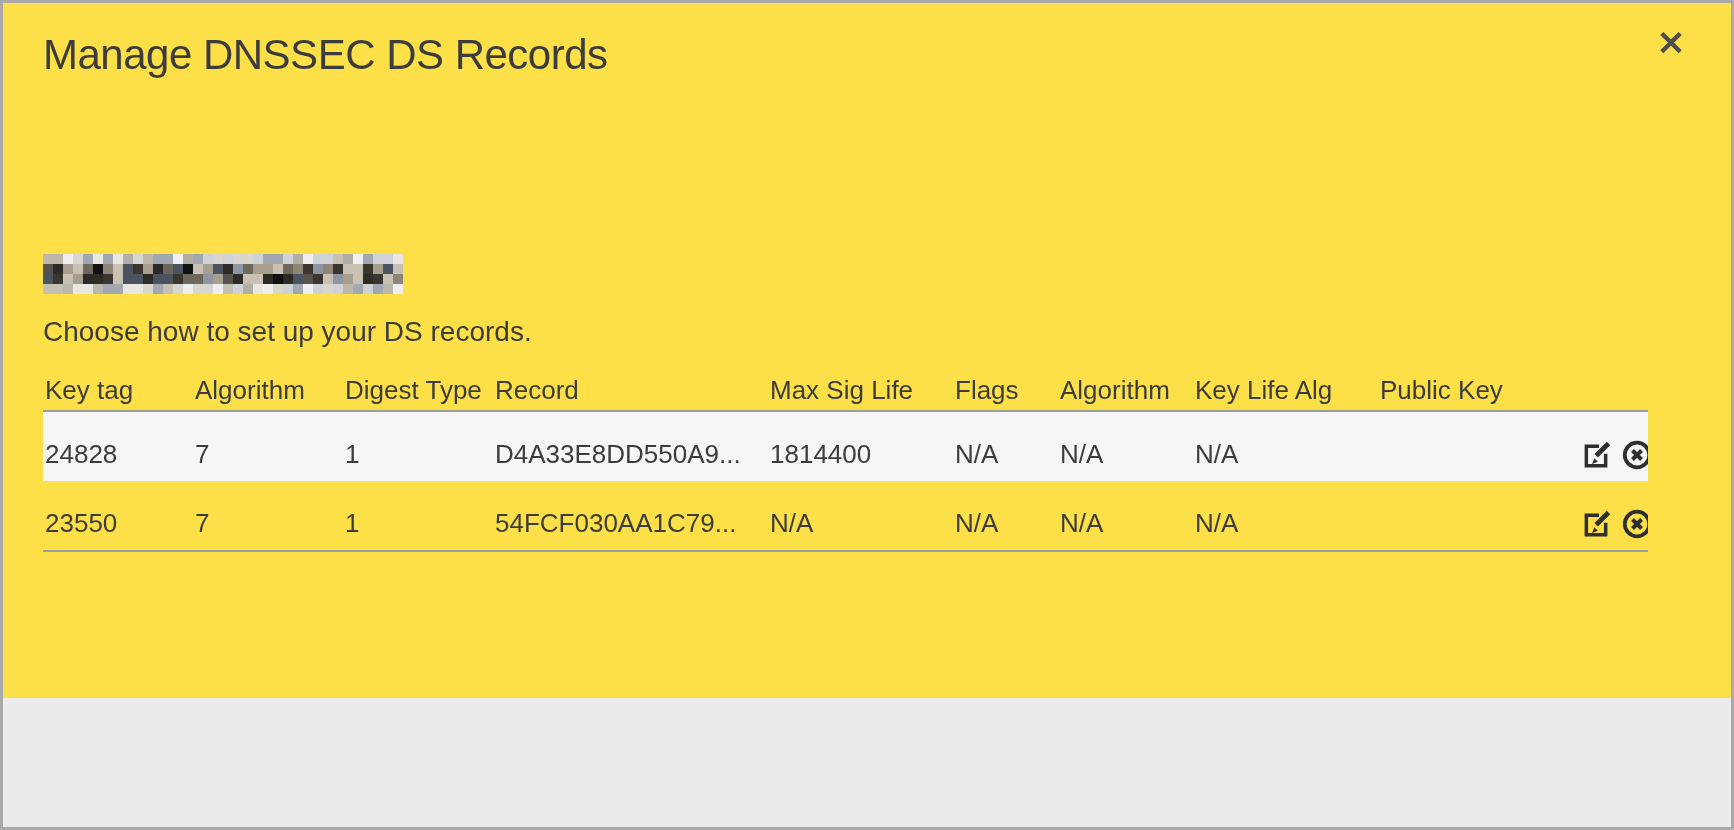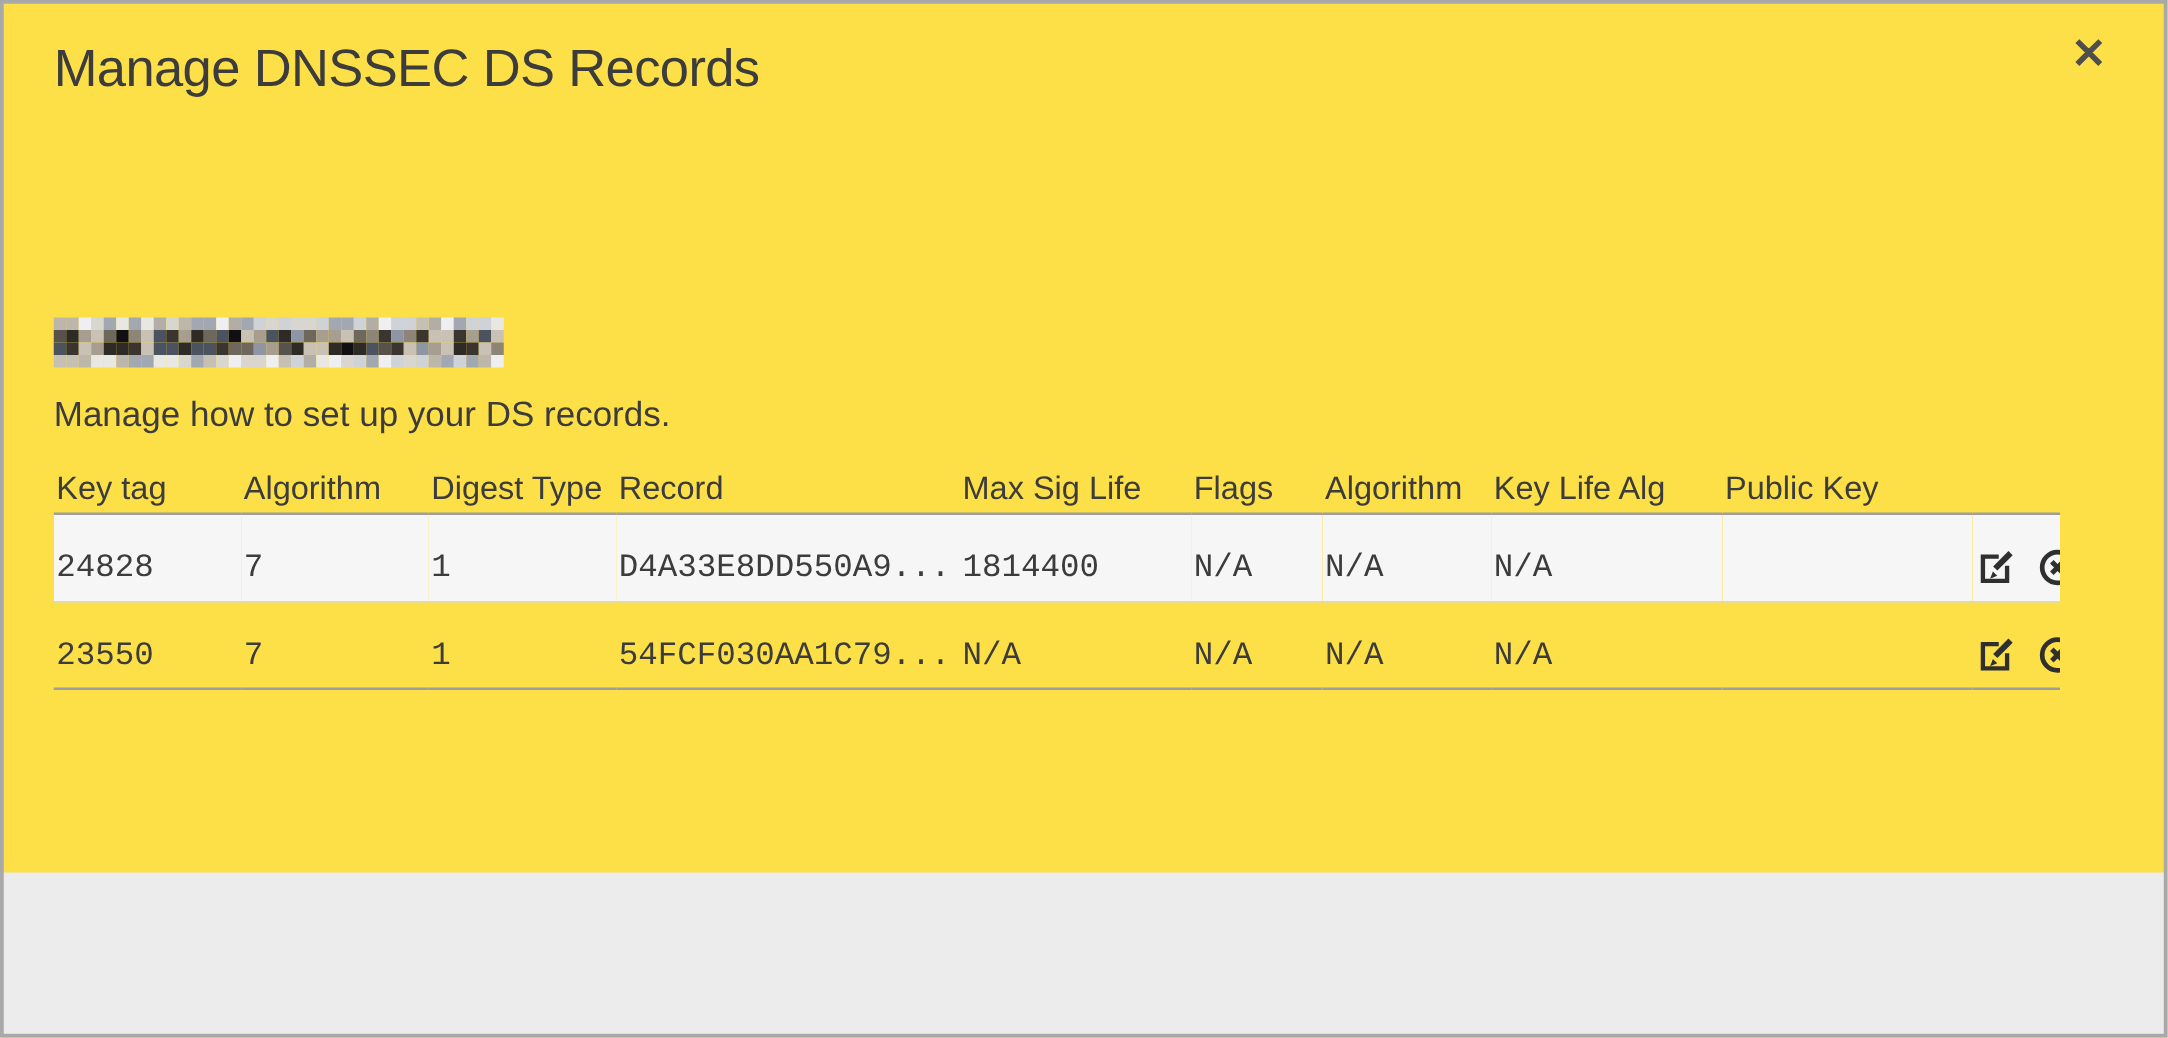--- a/index.html
+++ b/index.html
@@ -59,21 +59,21 @@
   }
   .ds-table th{
     font-weight:400;text-align:left;
     padding:0 8px 4px 2px;
     border-bottom:2px solid var(--table-border);
     white-space:nowrap;overflow:hidden;
   }
   .ds-table td{
     height:70px;vertical-align:middle;
     padding:16px 8px 0 2px;
-    white-space:nowrap;overflow:hidden;font-family:Liberation Mono, monospace;
+    white-space:nowrap;overflow:hidden;
   }
   .ds-table tbody tr:first-child{background:var(--row-stripe);}
   .ds-table tbody tr:first-child td{border-bottom:1px solid var(--row-divider);}
   .ds-table tbody tr:last-child td{border-bottom:2px solid var(--table-border);margin-top:28px;}
   .actions-cell{text-align:right;padding-right:2px !important;}
   .icon-btn{
     background:none;border:none;cursor:pointer;
     padding:0;margin:0 0 0 1px;vertical-align:middle;
     line-height:0;
   }
@@ -241,21 +241,21 @@
       <span style="background: rgb(217, 214, 207);"></span>
       <span style="background: rgb(207, 210, 214);"></span>
       <span style="background: rgb(189, 183, 171);"></span>
       <span style="background: rgb(162, 168, 177);"></span>
       <span style="background: rgb(207, 210, 214);"></span>
       <span style="background: rgb(162, 168, 177);"></span>
       <span style="background: rgb(189, 183, 171);"></span>
       <span style="background: rgb(239, 239, 241);"></span>
     </div>
 
-  <p class="caption">Manage how to set up your DS records.</p>
+  <p class="caption">Choose how to set up your DS records.</p>
 
   <table class="ds-table">
     <colgroup>
       <col style="width:150px">
         <col style="width:150px">
         <col style="width:150px">
       <col style="width:275px">
         <col style="width:185px">
         <col style="width:105px">
       <col style="width:135px">

